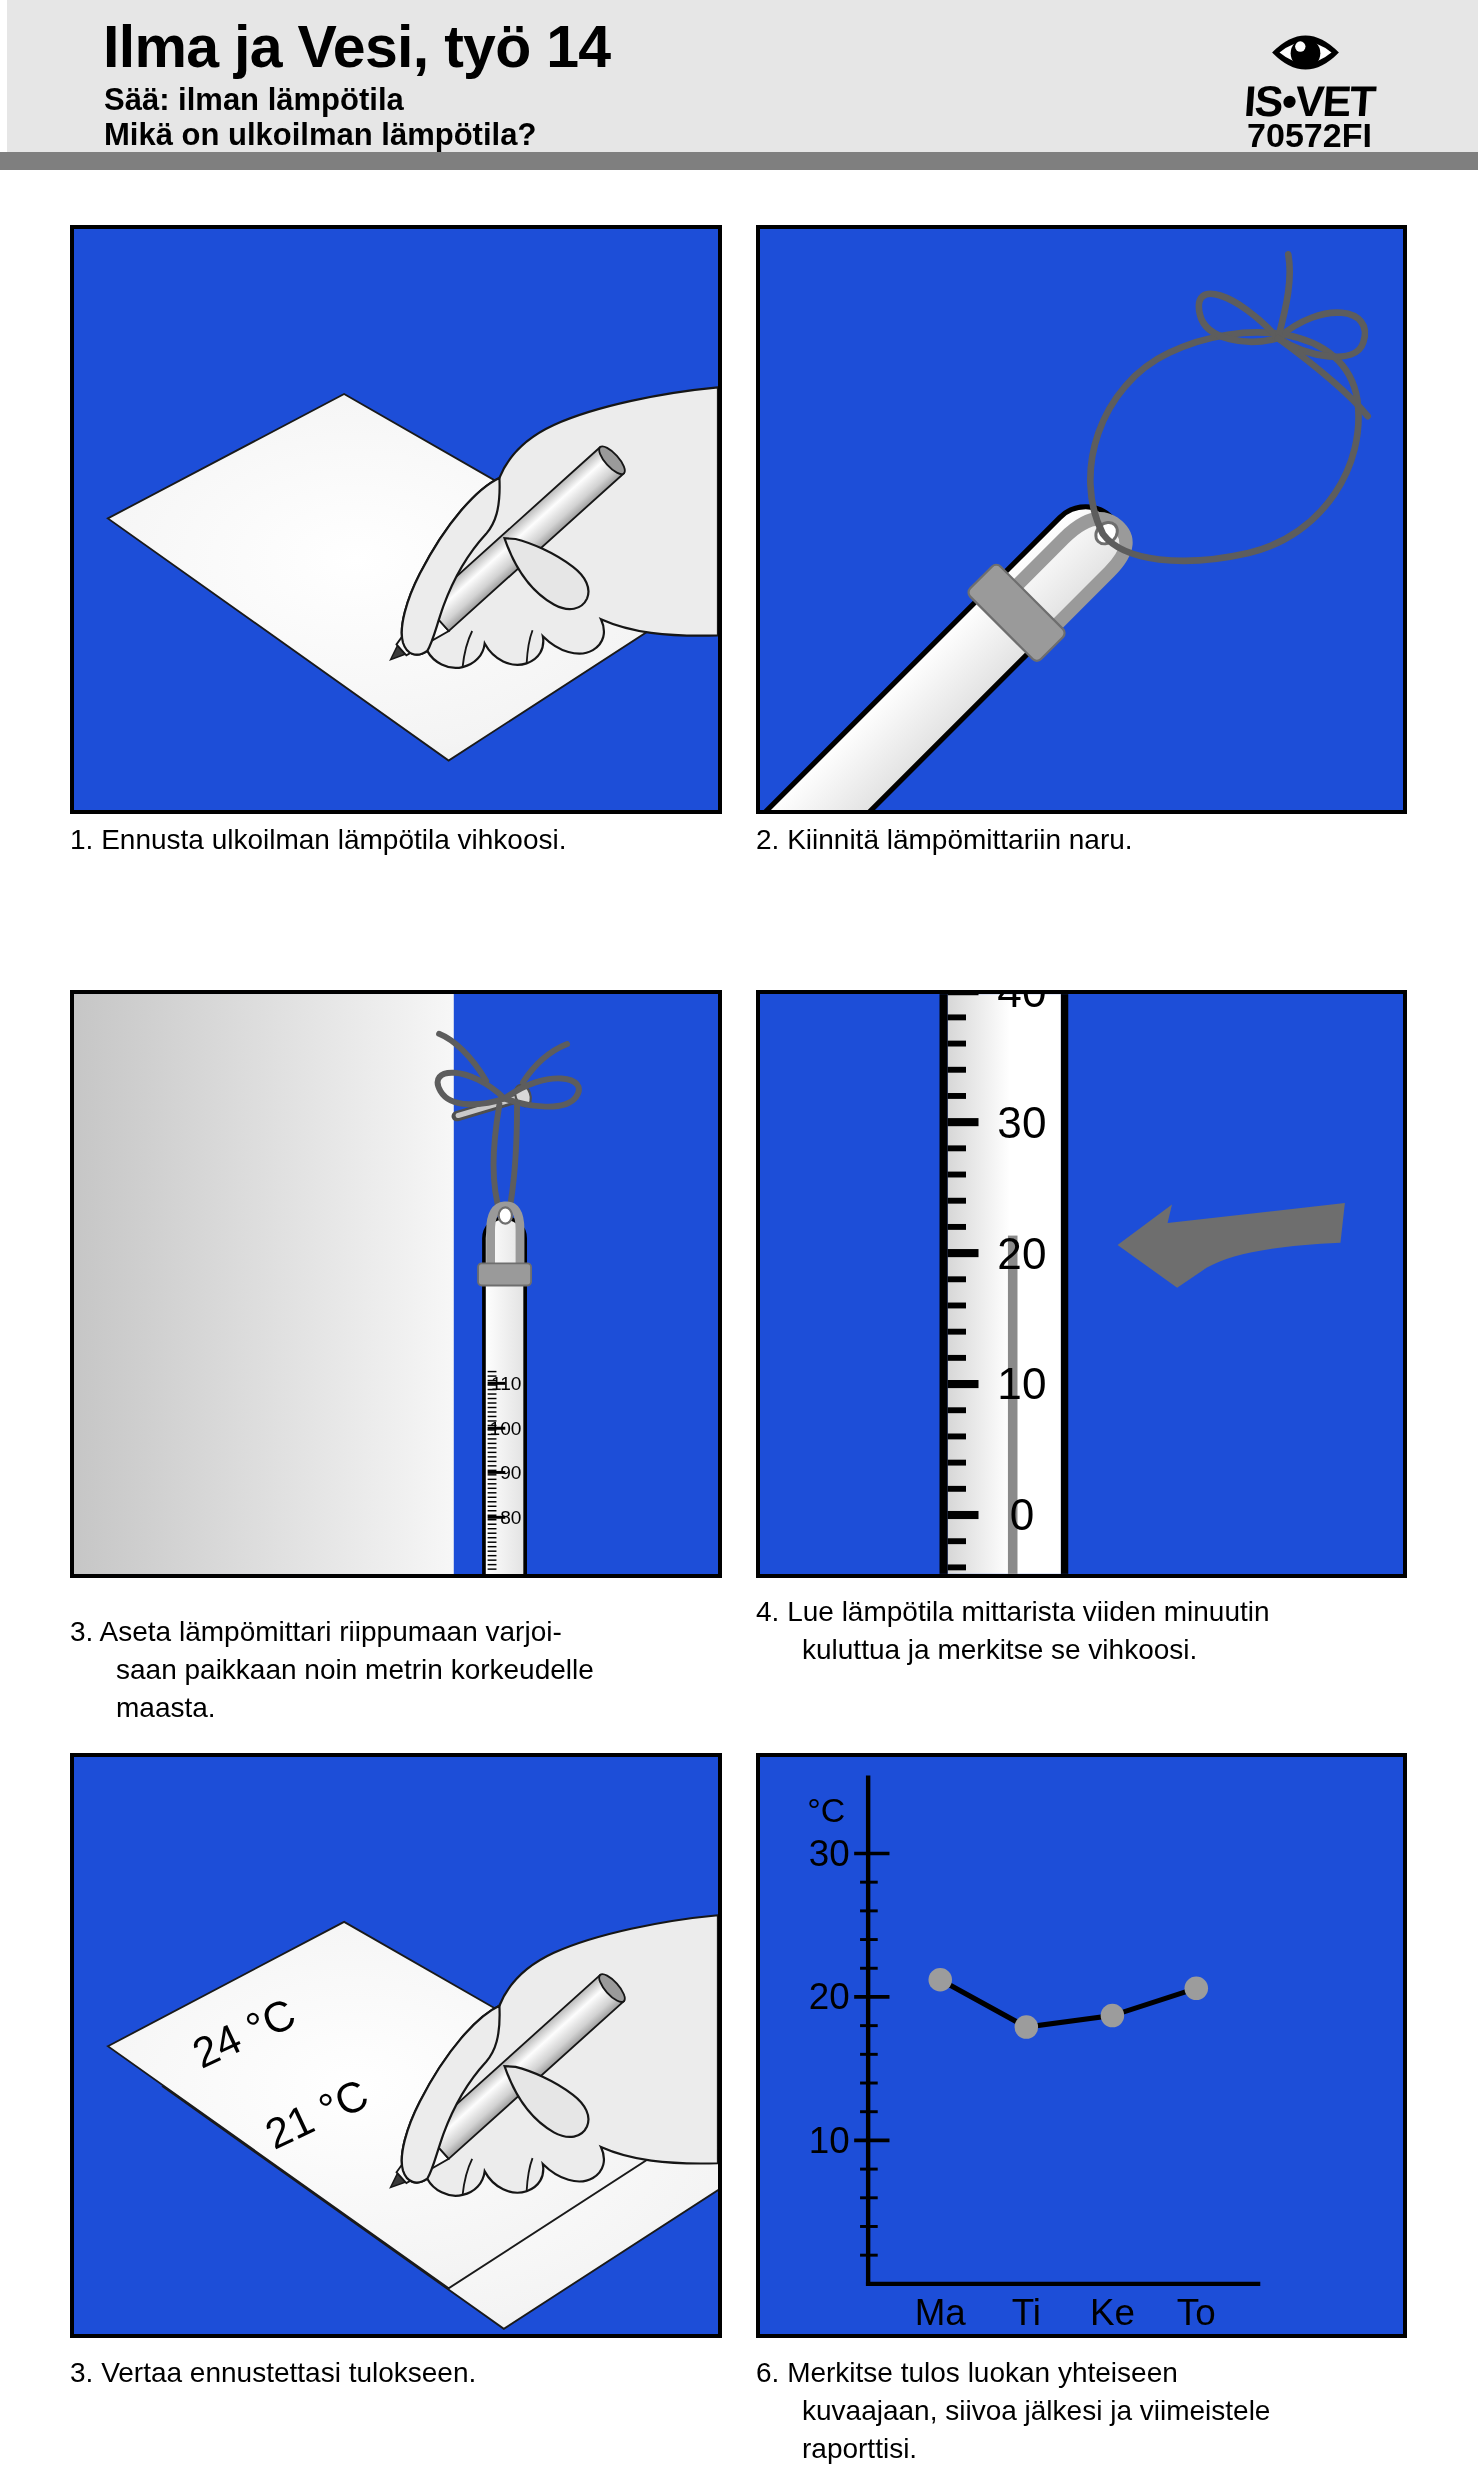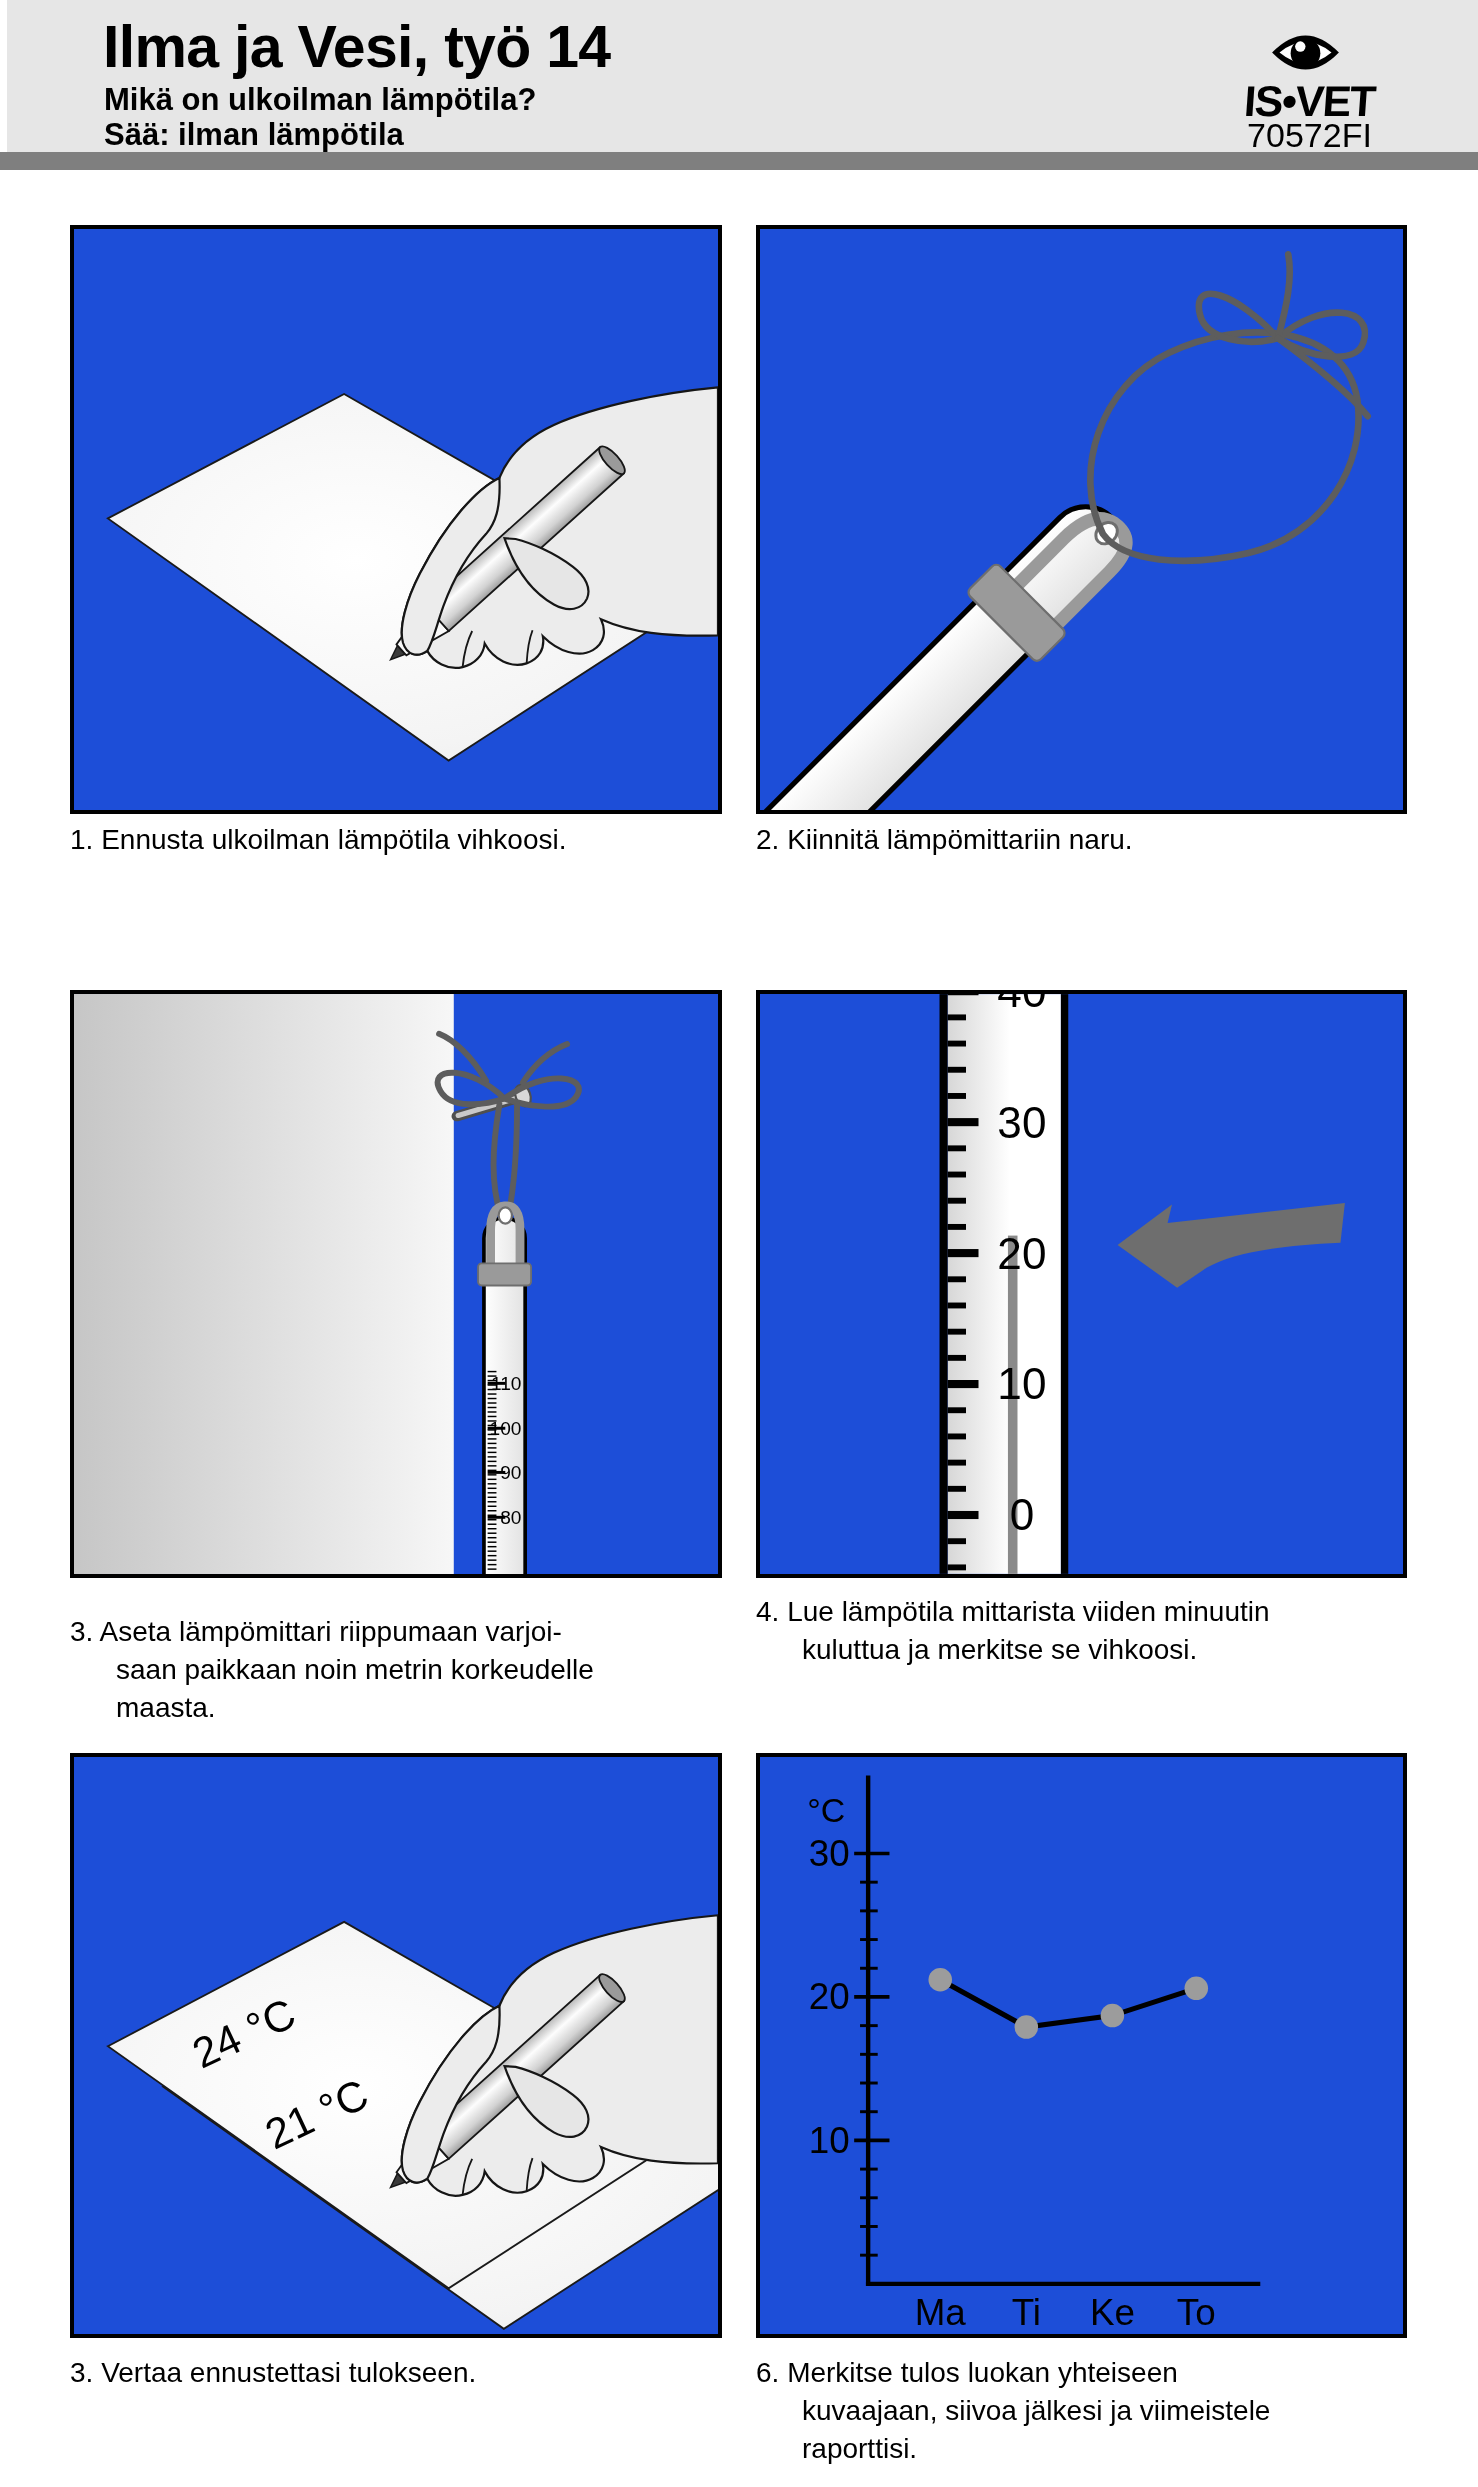--- a/index.html
+++ b/index.html
@@ -5,21 +5,21 @@
   html,body{margin:0;padding:0;background:#fff;}
   .page{position:relative;width:1478px;height:2487px;background:#ffffff;
         font-family:"Liberation Sans", sans-serif;overflow:hidden;}
   .header{position:absolute;left:7px;top:0;width:1478px;height:152px;background:#e6e6e6;}
   .title{position:absolute;left:96px;top:13.2px;font-size:59px;font-weight:bold;color:#000;letter-spacing:-0.7px;}
   .subs{position:absolute;left:97px;top:82px;font-size:31px;font-weight:bold;color:#000;line-height:35px;}
   .logo-block{position:absolute;left:1192px;top:0;width:221px;height:152px;text-align:center;}
   .eye{position:absolute;left:71px;top:28px;}
   .isvet{position:absolute;left:0;top:77px;width:221px;font-size:43px;font-weight:bold;
          letter-spacing:-1.5px;transform:skewX(-4deg);color:#000;}
-  .code{position:absolute;left:0;top:116px;width:221px;font-size:34px;font-weight:normal;color:#000;}
+  .code{position:absolute;left:0;top:116px;width:221px;font-size:34px;font-weight:bold;color:#000;}
   .divider{position:absolute;left:0;top:152px;width:1478px;height:17.7px;background:#7f7f7f;}
   .panel{position:absolute;border:4.4px solid #000;background:#1d4ed8;}
   .p1{left:70px;top:225px;width:644px;height:581px;}
   .p2{left:756px;top:225px;width:643px;height:581px;}
   .p3{left:70px;top:990px;width:644px;height:580px;}
   .p4{left:756px;top:990px;width:643px;height:580px;}
   .p5{left:70px;top:1753px;width:644px;height:577px;}
   .p6{left:756px;top:1753px;width:643px;height:577px;}
   .caption{position:absolute;font-size:28px;line-height:38px;color:#000;
            white-space:pre-line;padding-left:46px;text-indent:-46px;width:692px;}
@@ -63,22 +63,22 @@
         <stop offset="0" stop-color="#d7d7d7"></stop>
           <stop offset="0.55" stop-color="#ffffff"></stop>
         <stop offset="1" stop-color="#ffffff"></stop>
       </linearGradient>
     </defs>
   </svg>
 
   <div class="header">
     <div class="title">Ilma ja Vesi, työ 14</div>
     <div class="subs">
+      <div>Sää: ilman lämpötila</div>
       <div>Mikä on ulkoilman lämpötila?</div>
-      <div>Sää: ilman lämpötila</div>
     </div>
     <div class="logo-block">
       <svg class="eye" width="71" height="49" viewBox="0 0 92 66">
         <path d="M1,33 Q46,-13 91,33 Q46,79 1,33 Z" fill="#000"></path>
         <path d="M11,33 Q46,4 81,33 Q46,62 11,33 Z" fill="#fff"></path>
         <circle cx="46" cy="34" r="20" fill="#000"></circle>
         <circle cx="39" cy="25" r="7" fill="#fff"></circle>
       </svg>
       <div class="isvet">IS•VET</div>
       <div class="code">70572FI</div>

